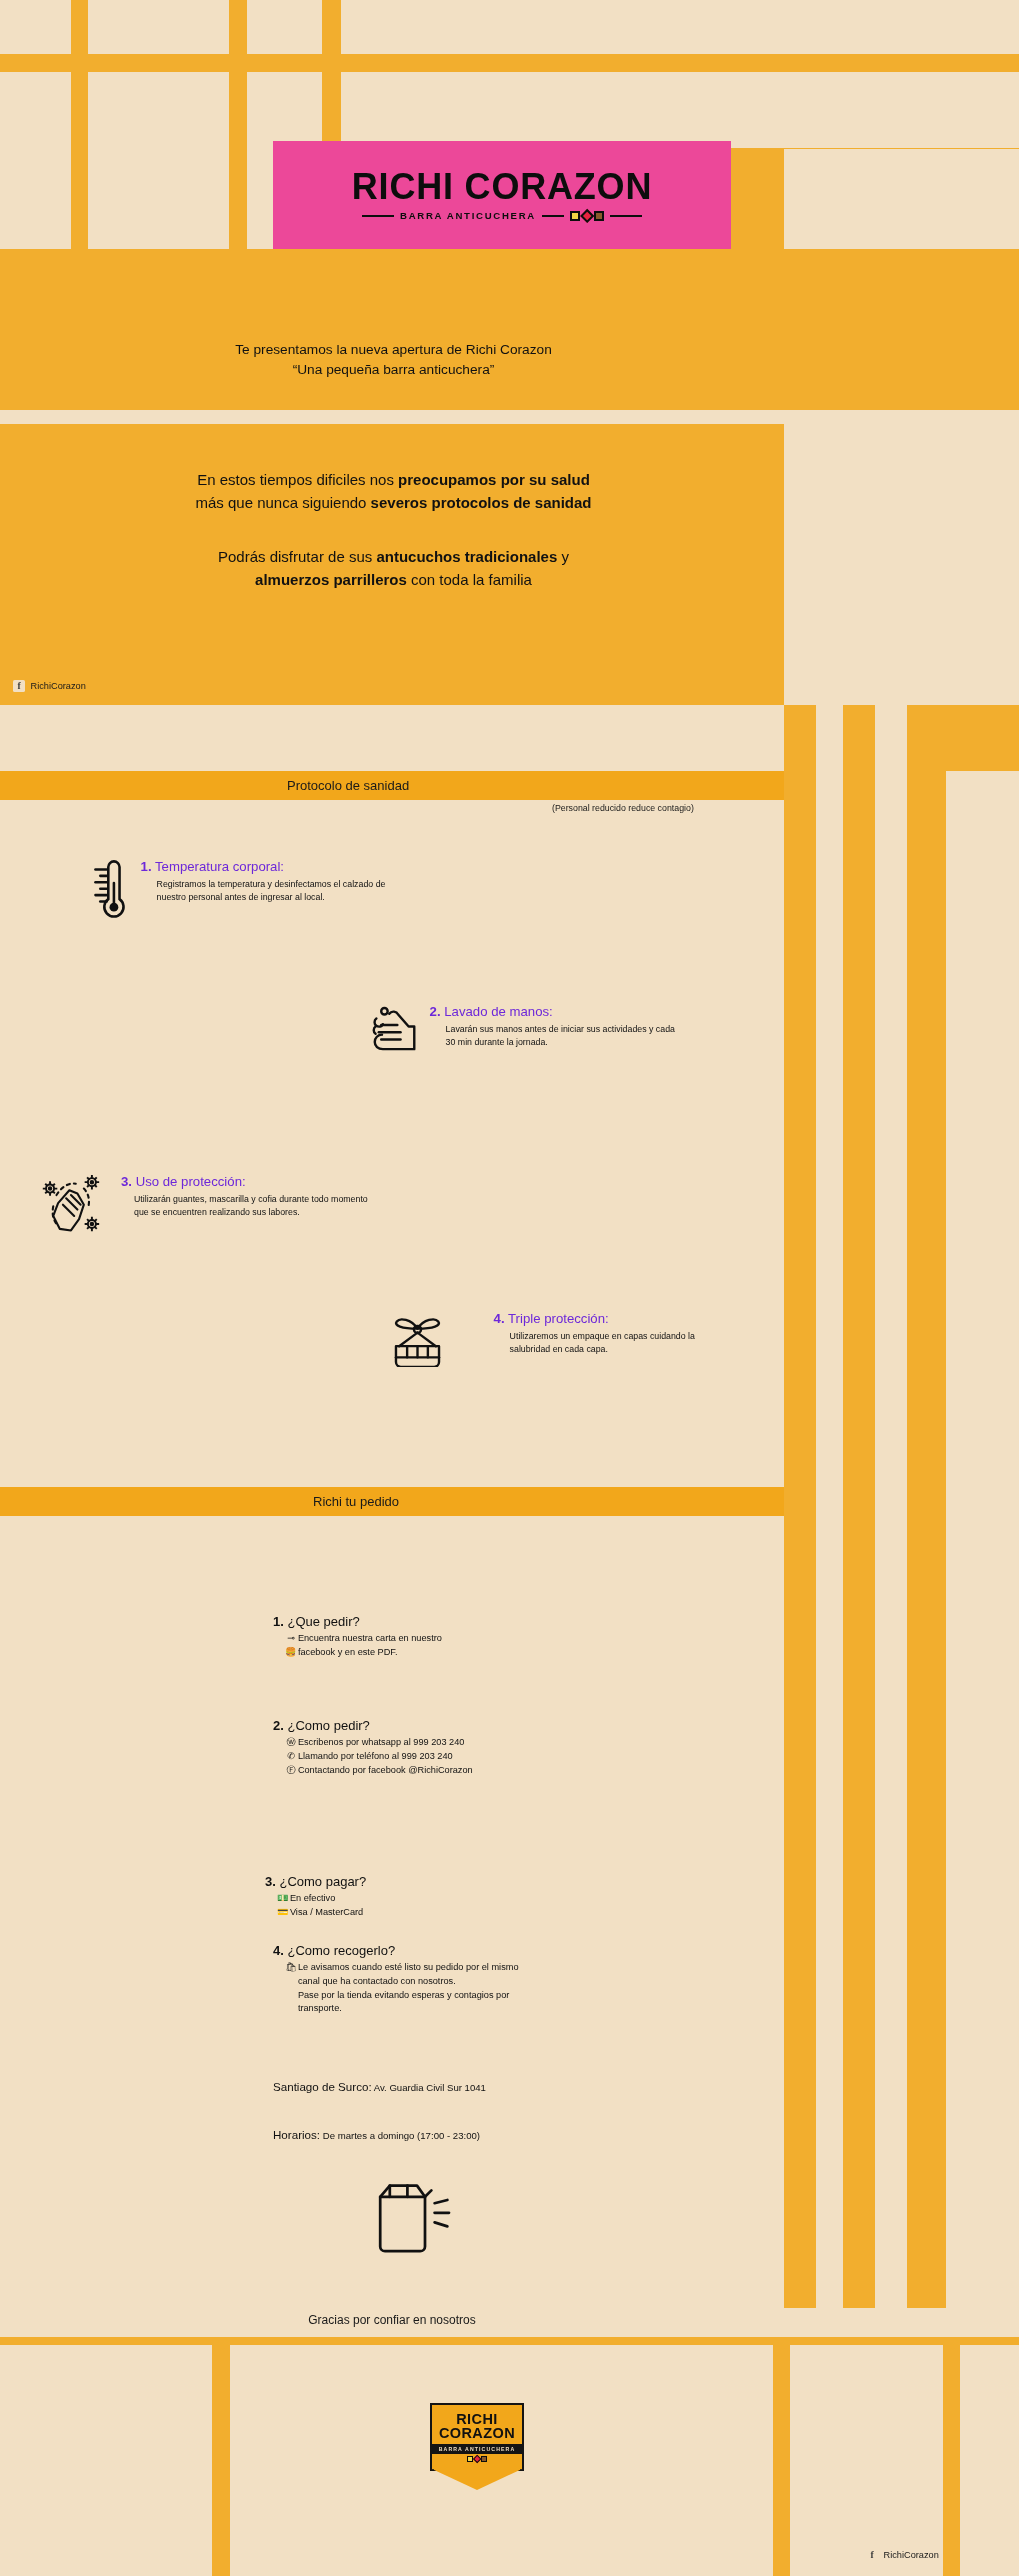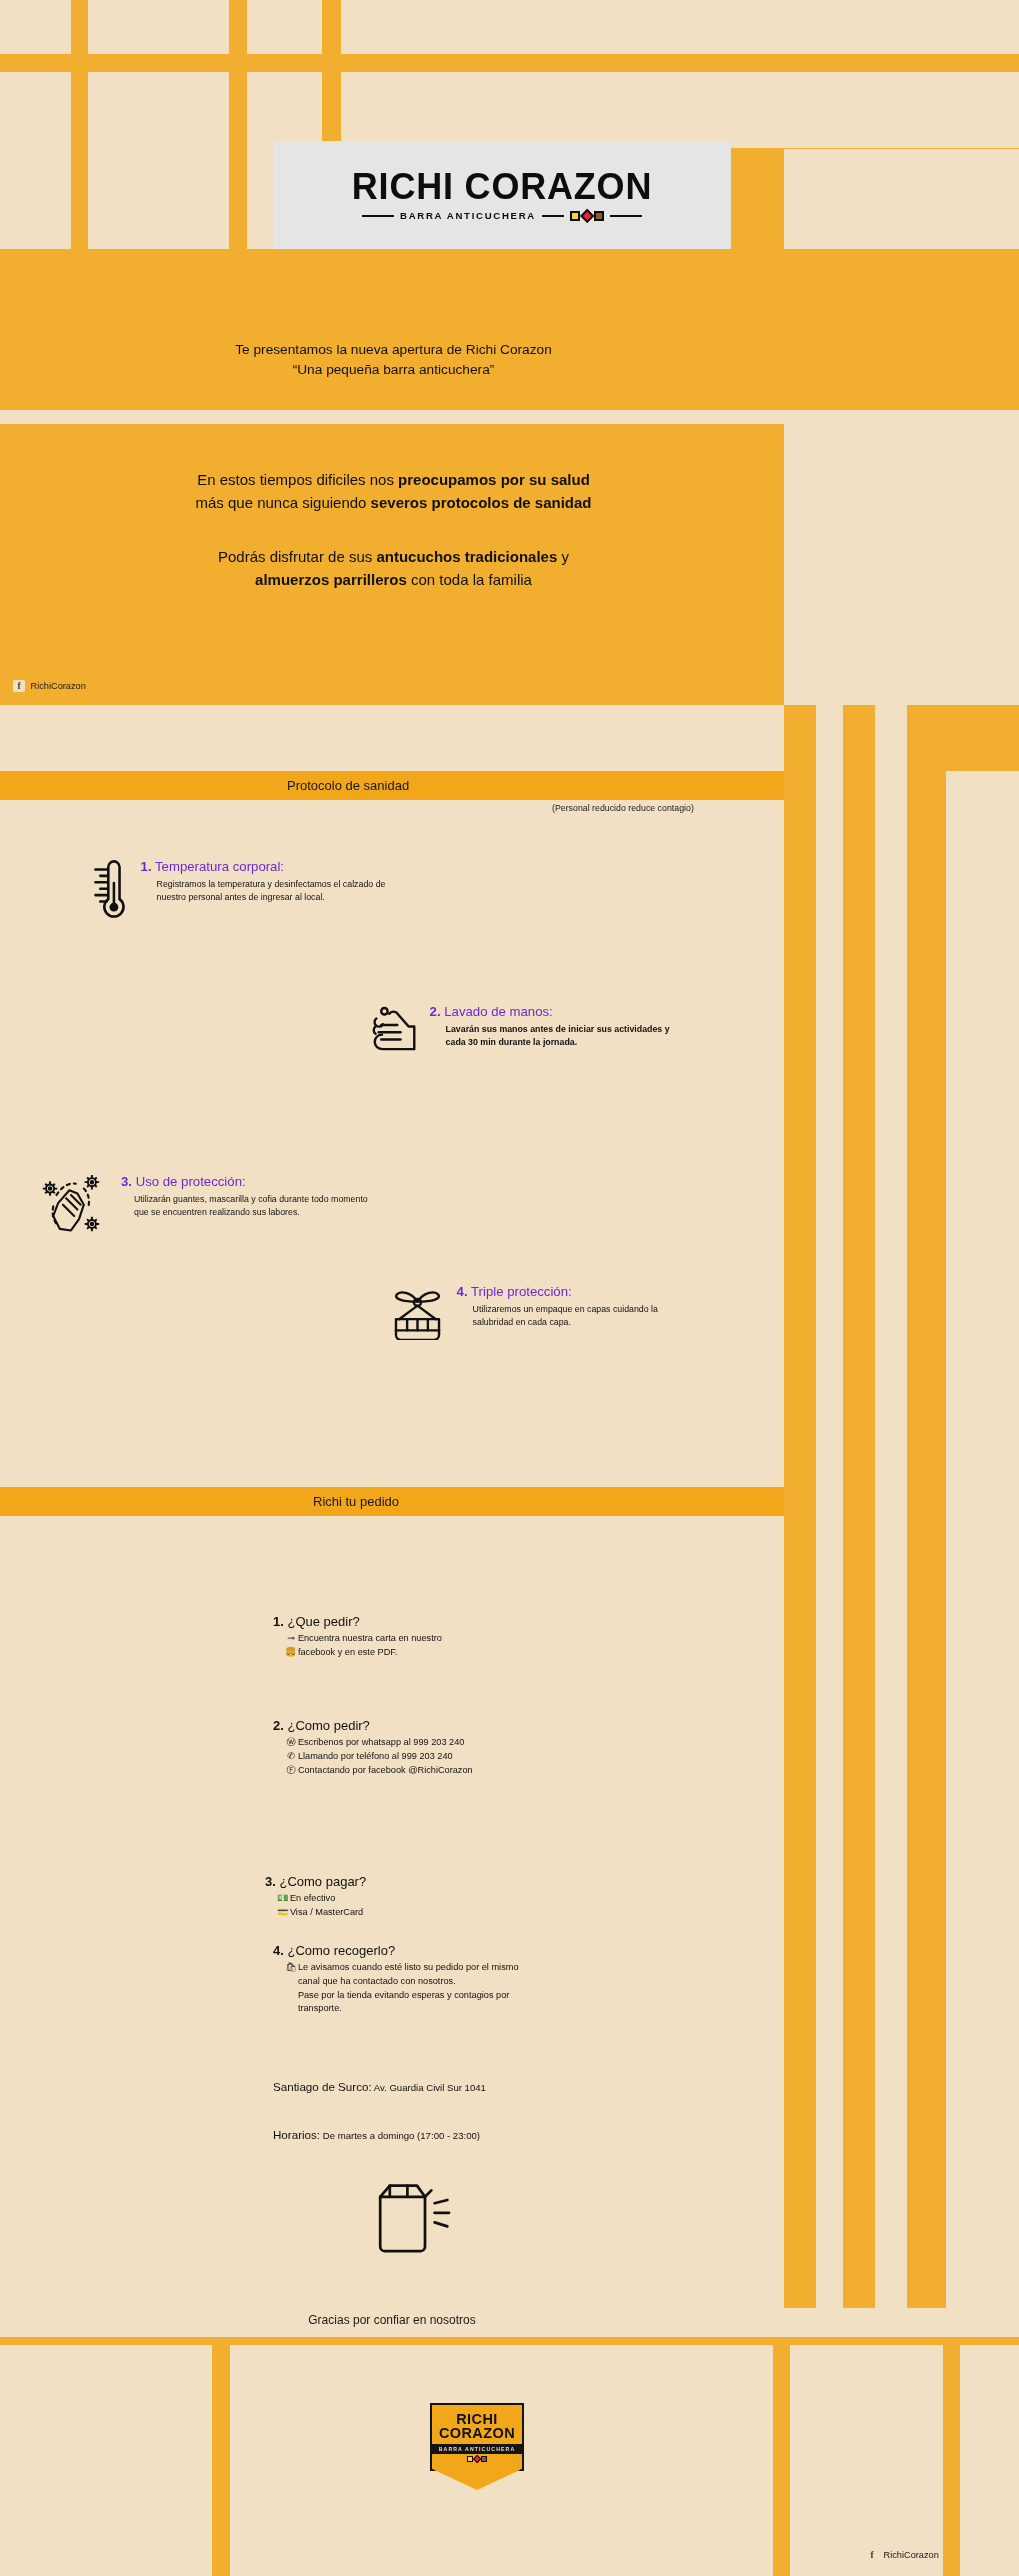--- a/index.html
+++ b/index.html
@@ -16,21 +16,21 @@
   
   .tile { position:absolute; background:#F2E0C4; }
 
   
   .band { position:absolute; }
   .band-orange { background:#F2AE2E; }
   .band-cream  { background:#F2E0C4; }
 
   
   .logo-box {
-    position:absolute; background:#e5e5e5;
+    position:absolute; background:#ec4899;
     display:flex; flex-direction:column;
     align-items:center; justify-content:center;
   }
   .logo-word {
     font-family:"Liberation Sans", sans-serif;
     font-weight:bold; letter-spacing:0.8px;
     color:#0d0d0d; line-height:1;
   }
   .logo-sub-row {
     display:flex; align-items:center; gap:5.6px; margin-top:5.6px;
@@ -225,21 +225,21 @@
           <line x1="17" y1="35" x2="44" y2="35"></line>
           <line x1="20" y1="44" x2="44" y2="44"></line>
         </g>
       </svg>
     </div>
     <div>
       <div class="step-head">
         <span class="num">2.</span>
         <span>Lavado de manos:</span>
       </div>
-      <div class="step-desc" style="max-width:233px;margin-left:16px;font-weight:bold;">Lavarán sus manos antes de iniciar sus actividades y cada 30 min durante la jornada.</div>
+      <div class="step-desc" style="max-width:233px;margin-left:16px;">Lavarán sus manos antes de iniciar sus actividades y cada 30 min durante la jornada.</div>
     </div>
   </div>
 
   <div class="step" style="left:42px;top:1174px;width:434px;">
     <div class="step-icon" style="margin-right:13px;">
       <svg width="66" height="63" viewBox="0 0 82 78">
         <g fill="none" stroke="#111" stroke-width="2.6" stroke-linecap="round" stroke-linejoin="round">
           <path d="M22 68L14 52l6-16 14-16 10 4 8 14-6 18-10 14z"></path>
           <path d="M30 30l14 14M26 38l14 14M36 26l12 12"></path>
           <path d="M18 26c6-10 16-16 24-14" stroke-dasharray="4 5"></path>
@@ -261,21 +261,21 @@
     </div>
     <div>
       <div class="step-head">
         <span class="num">3.</span>
         <span>Uso de protección:</span>
       </div>
       <div class="step-desc" style="max-width:249px;margin-left:13px;">Utilizarán guantes, mascarilla y cofia durante todo momento que se encuentren realizando sus labores.</div>
     </div>
   </div>
 
-  <div class="step" style="left:388px;top:1284px;width:418px;">
+  <div class="step" style="left:388px;top:1311px;width:418px;gap:37px;">
     <div class="step-icon">
       <svg width="59" height="56" viewBox="0 0 74 70">
         <g fill="none" stroke="#111" stroke-width="3" stroke-linecap="round" stroke-linejoin="round">
           <path d="M37 22c-8-12-22-14-26-9s6 9 26 9z"></path>
           <path d="M37 22c8-12 22-14 26-9s-6 9-26 9z"></path>
           <circle cx="37" cy="23" r="4.5"></circle>
           <path d="M37 27L14 44M37 27l23 17"></path>
           <path d="M10 44h54v20a6 6 0 0 1-6 6H16a6 6 0 0 1-6-6z"></path>
           <line x1="10" y1="58" x2="64" y2="58"></line>
           <line x1="24" y1="44" x2="24" y2="58"></line>

